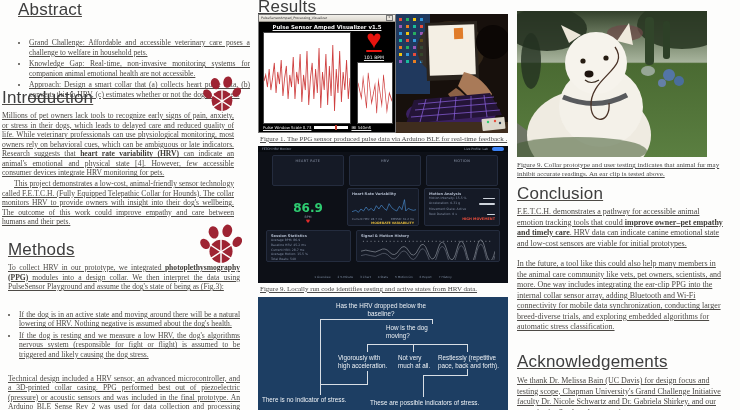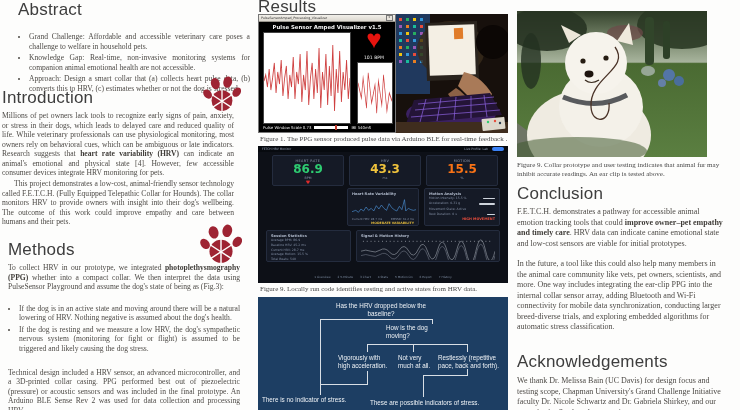--- a/index.html
+++ b/index.html
@@ -1,22 +1,22 @@
 <!DOCTYPE html>
 <html><head>
 <meta charset="utf-8">
 <style>
   html,body{margin:0;padding:0;background:#ffffff;}
   .poster{position:relative;width:740px;height:410px;background:#fdfdfc;overflow:hidden;
           font-family:"Liberation Serif", serif;color:#4d4a46;}
-  .abs{position:absolute;}
+  .abs{position:absolute;text-decoration:underline;}
   .sec-title{font-family:"Liberation Sans", sans-serif;font-weight:500;font-size:17px;color:#3d3d3d;letter-spacing:.2px;}
   .body-text{font-size:7.6px;line-height:1.26;color:#4d4a46;text-align:justify;}
   .body-text b{color:#3f3c38;}
-  ul.blist{margin:12px 0 0 0;padding-left:11px;}
+  ul.blist{margin:18px 0 0 0;padding-left:11px;}
   ul.blist li{margin-bottom:2px;}
   .caption{font-size:7px;line-height:1.3;color:#4a4a4a;}
   .indent{text-indent:12px;}
 
   
   .fig1{background:#000;}
   .winbar{position:absolute;left:0;top:0;right:0;height:7px;background:linear-gradient(#f2f0ea,#dcd8cf);
           border-bottom:1px solid #9a968e;font-family:"DejaVu Sans",sans-serif;font-size:3.2px;color:#333;
           display:flex;align-items:center;padding:0 2px;box-sizing:border-box;}
   .winbar .x{margin-left:auto;border:1px solid #777;background:#e8e4dc;width:5px;height:4px;font-size:3px;
@@ -31,21 +31,21 @@
   
   .scene1{background:#160f0c;overflow:hidden;}
 
   
   .dash{background:#0d1017;font-family:"DejaVu Sans",sans-serif;}
   .dash-top{position:absolute;left:0;top:0;right:0;height:6px;background:#070a0f;display:flex;align-items:center;
             padding:0 4px;box-sizing:border-box;font-size:3px;color:#93a0b5;}
   .dash-top .pill{margin-left:4px;background:#3b82f6;border-radius:2px;width:12px;height:3.5px;}
   .card{position:absolute;background:#151a26;border:1px solid #242c3e;border-radius:2px;text-align:center;}
   .card .lbl{font-size:3.4px;color:#8d97ab;letter-spacing:.4px;margin-top:3px;}
-  .card .val{font-size:12px;font-weight:bold;line-height:1.05;}
+  .card .val{font-size:12px;font-weight:bold;line-height:1.05;margin-top:39px;}
   .card .unit{font-size:3.2px;color:#8d97ab;}
   .panel{position:absolute;background:#151a26;border:1px solid #242c3e;border-radius:2px;padding:3px 4px;box-sizing:border-box;}
   .panel .ptitle{font-size:3.6px;color:#aeb8c9;font-weight:bold;}
   .tinyrow{font-size:3.1px;color:#7f8ba0;line-height:1.7;display:flex;align-items:center;gap:2px;}
   .bar{height:1.6px;border-radius:1px;}
   .alert-red{color:#e74c3c;font-size:3.4px;font-weight:bold;text-align:right;}
   .alert-yellow{color:#e2b93b;font-size:3.2px;font-weight:bold;text-align:right;}
   .tabs{position:absolute;left:0;right:0;display:flex;justify-content:center;gap:7px;font-size:2.9px;color:#7f8ea3;}
 
   
@@ -105,24 +105,24 @@
       <g stroke="#fdfdfc" stroke-width="1.4">
         <line x1="20" y1="14" x2="20" y2="38"></line>
         <line x1="10" y1="20" x2="30" y2="33"></line>
         <line x1="30" y1="20" x2="10" y2="33"></line>
       </g>
     </svg>
   </div>
 
   <div class="abs" style="left:8px;top:240px;width:232px;">
     <div class="sec-title">Methods</div>
-    <div class="body-text" style="margin-top:3px;"><span>To collect HRV in our prototype, we integrated </span><b>photoplethysmography (PPG)</b><span> whether into a compact collar. We then interpret the data using PulseSensor Playground and assume the dog's state of being as (Fig.3):</span></div>
+    <div class="body-text" style="margin-top:3px;"><span>To collect HRV in our prototype, we integrated </span><b>photoplethysmography (PPG)</b><span> modules into a design collar. We then interpret the data using PulseSensor Playground and assume the dog's state of being as (Fig.3):</span></div>
     <ul class="blist body-text">
       <li>If the dog is in an active state and moving around there will be a natural lowering of HRV. Nothing negative is assumed about the dog's health.</li>
-      <li>If the dog is resting and we measure a low HRV, the dog's sympathetic nervous system (monitoring for fight or flight) is assumed to be triggered and likely causing the dog stress.</li>
+      <li>If the dog is resting and we measure a low HRV, the dog's algorithms nervous system (responsible for fight or flight) is assumed to be triggered and likely causing the dog stress.</li>
     </ul>
     <div class="body-text" style="margin-top:14px;">Technical design included a HRV sensor, an advanced microcontroller, and a 3D-printed collar casing. PPG performed best out of piezoelectric (pressure) or acoustic sensors and was included in the final prototype. An Arduino BLE Sense Rev 2 was used for data collection and processing HRV.</div>
   </div>
 
   <div class="abs sec-title" style="left:258px;top:-3px;">Results</div>
 
   <div class="abs" style="left:258px;top:14px;width:250px;height:119px;">
 
     <div class="abs fig1" style="left:0;top:0;width:138px;height:119px;border:1px solid #777;box-sizing:border-box;">
       <div class="winbar">

